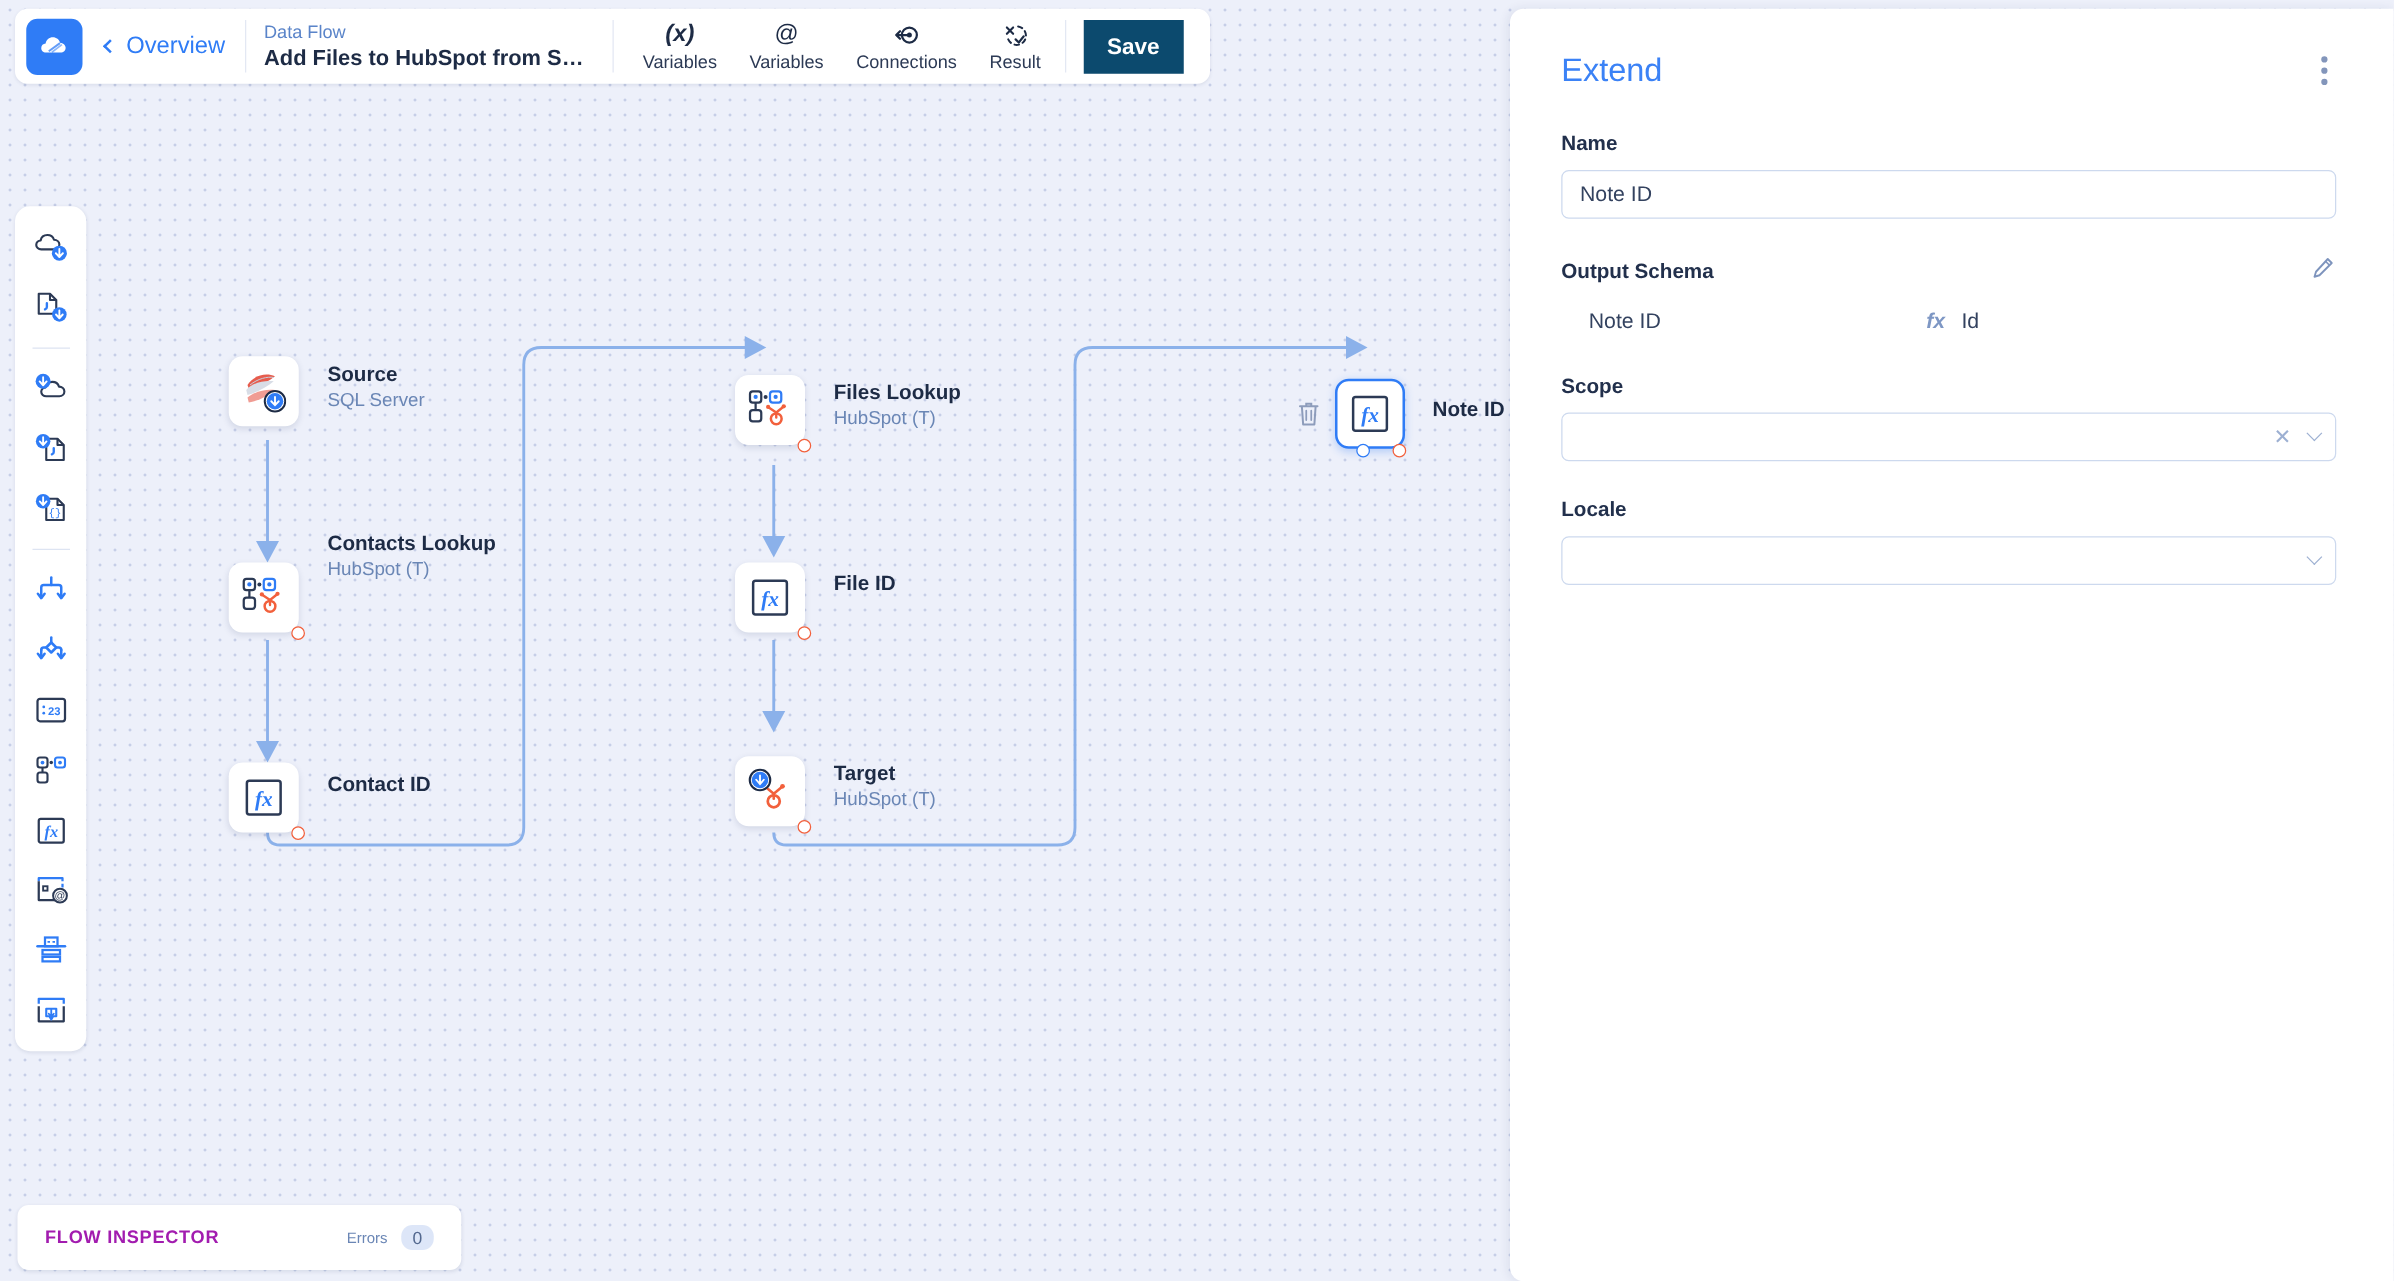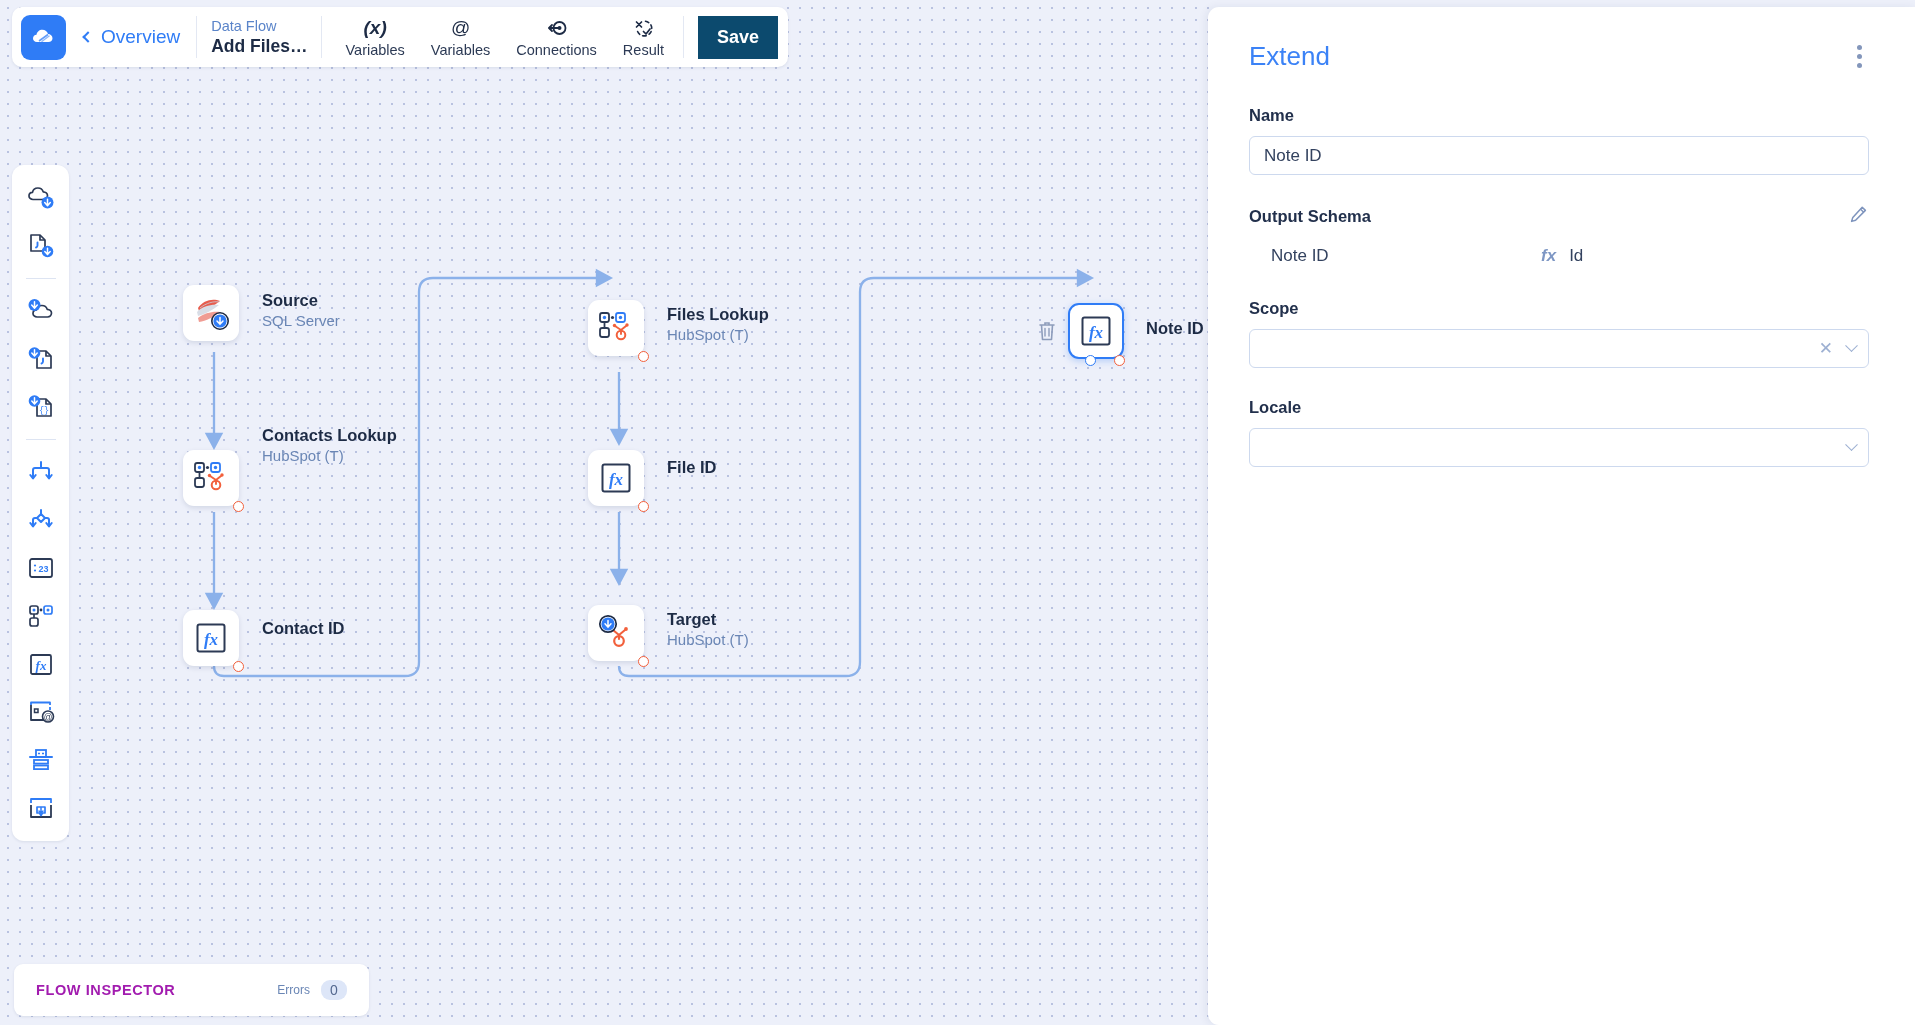--- a/index.html
+++ b/index.html
@@ -16,21 +16,21 @@
     position: absolute; inset: 0;
     background-color: #edf0fa;
     background-image: radial-gradient(#b9c2e0 1px, transparent 1.1px);
     background-size: 12px 12px;
     background-position: 2px 2px;
   }
 
   
   .toolbar {
     position: absolute; left: 12px; top: 7px;
-    height: 60px; width: 776px;
+    height: 60px; width: 956px;
     background: #fff; border-radius: 10px;
     box-shadow: 0 1px 3px rgba(30,45,90,.10);
     display: flex; align-items: center;
     padding: 0 10px 0 9px;
   }
   .logo {
     width: 45px; height: 45px; border-radius: 9px;
     background: #2f7cf6;
     display: flex; align-items: center; justify-content: center;
     flex: none;

